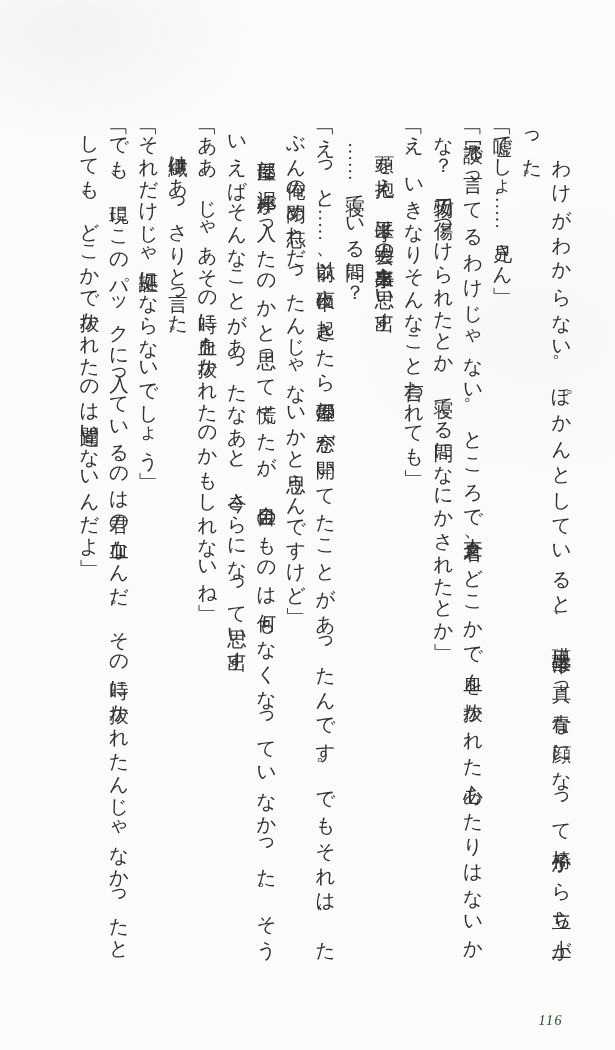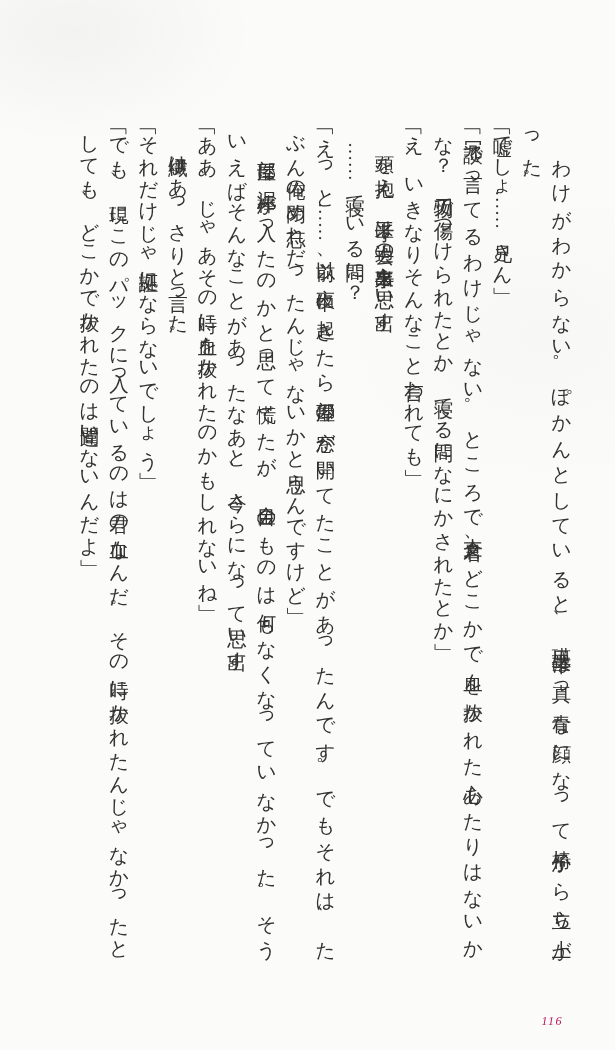--- a/index.html
+++ b/index.html
@@ -47,23 +47,23 @@
   .text-column.full {
     white-space: normal;
     text-align: justify;
     text-align-last: justify;
   }
   .page-number {
     position: absolute;
     right: 52px;
     bottom: 21px;
     font-style: italic;
-    font-size: 12px;
+    font-size: 14px;
     letter-spacing: 1.5px;
-    color: #be185d;
+    color: #14532d;
   }
 </style>
 </head>
 <body>
 
 <div class="page">
   <div class="text-block">
     <p class="text-column full">　わけがわからない。ぽかんとしていると、瑛里華は真っ青な顔になって椅子から立ち上が</p>
     <p class="text-column">った。</p>
     <p class="text-column">「嘘でしょ……兄さん」</p>

